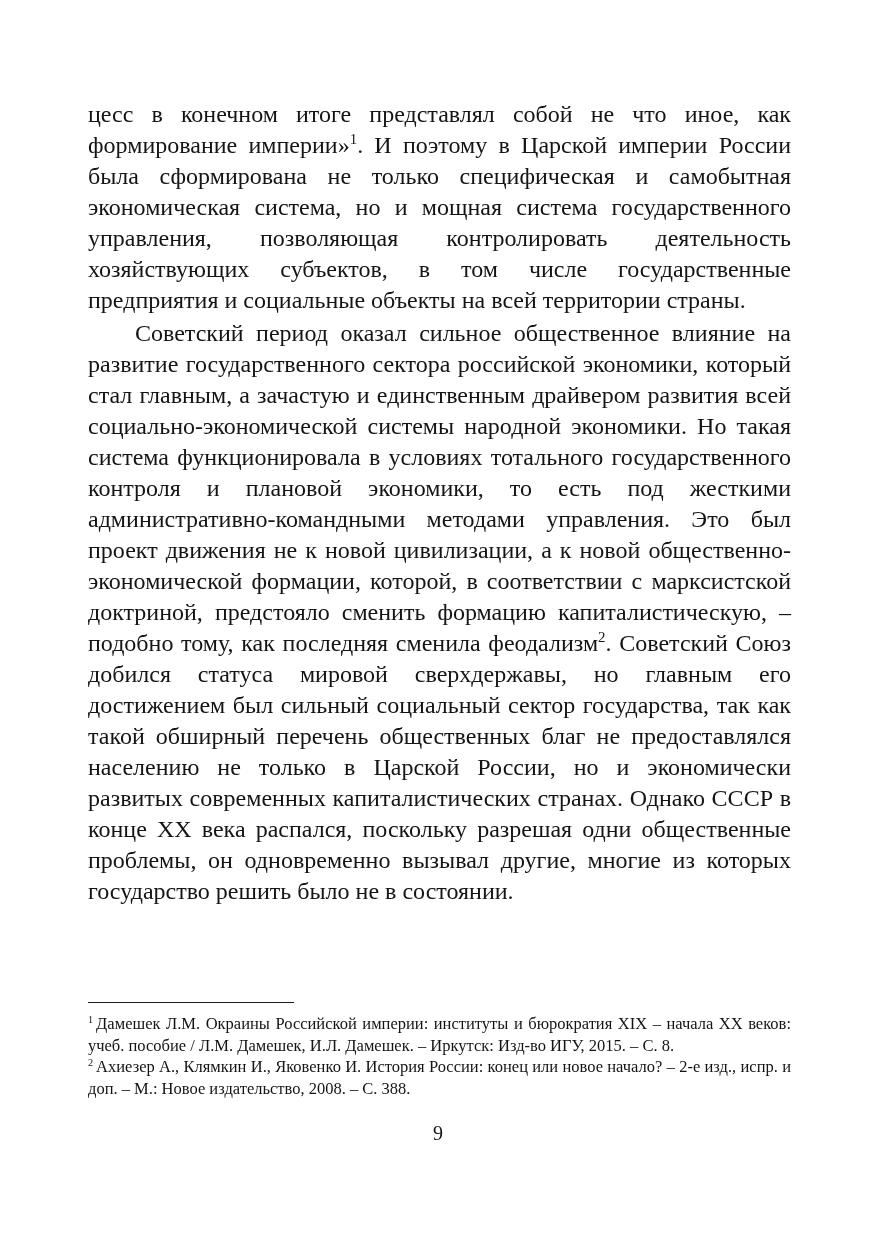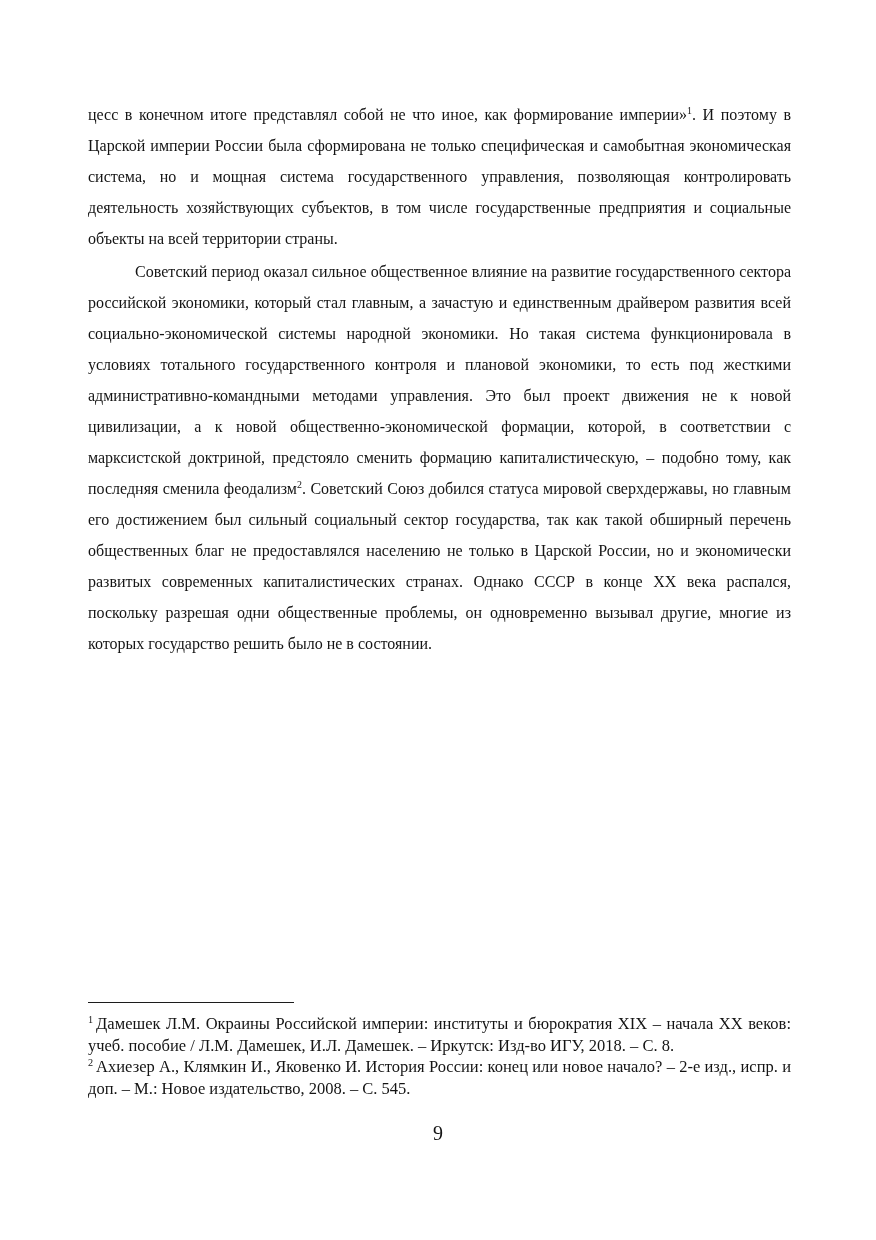--- a/index.html
+++ b/index.html
@@ -14,21 +14,21 @@
     background: #ffffff;
     font-family: "Liberation Serif", serif;
     color: #141414;
     overflow: hidden;
   }
   .main-text {
     position: absolute;
     left: 88px;
     top: 99px;
     width: 703px;
-    font-size: 16px;
+    font-size: 24px;
     line-height: 31px;
     text-align: justify;
   }
   .para {
     margin: 0;
     text-indent: 47px;
   }
   .para.no-indent {
     text-indent: 0;
   }
@@ -80,20 +80,20 @@
 
     <p class="para no-indent"><span>цесс в конечном итоге представлял собой не что иное, как формирование империи»</span><sup class="fnref">1</sup><span>. И поэтому в Царской империи России была сформирована не только специфическая и самобытная экономическая система, но и мощная система государственного управления, позволяющая контролировать деятельность хозяйствующих субъектов, в том числе государственные предприятия и социальные объекты на всей территории страны.</span></p>
 
     <p class="para"><span>Советский период оказал сильное общественное влияние на развитие государственного сектора российской экономики, который стал главным, а зачастую и единственным драйвером развития всей социально-экономической системы народной экономики. Но такая система функционировала в условиях тотального государственного контроля и плановой экономики, то есть под жесткими административно-командными методами управления. Это был проект движения не к новой цивилизации, а к новой общественно-экономической формации, которой, в соответствии с марксистской доктриной, предстояло сменить формацию капиталистическую, – подобно тому, как последняя сменила феодализм</span><sup class="fnref">2</sup><span>. Советский Союз добился статуса мировой сверхдержавы, но главным его достижением был сильный социальный сектор государства, так как такой обширный перечень общественных благ не предоставлялся населению не только в Царской России, но и экономически развитых современных капиталистических странах. Однако СССР в конце XX века распался, поскольку разрешая одни общественные проблемы, он одновременно вызывал другие, многие из которых государство решить было не в состоянии.</span></p>
 
   </div>
 
   <div class="footnote-area">
     <div class="footnote-rule"></div>
 
-    <p class="footnote"><sup class="fnref">1</sup><span>Дамешек Л.М. Окраины Российской империи: институты и бюрократия XIX – начала XX веков: учеб. пособие / Л.М. Дамешек, И.Л. Дамешек. – Иркутск: Изд-во ИГУ, 2018. – С. 8.</span></p>
+    <p class="footnote"><sup class="fnref">1</sup><span>Дамешек Л.М. Окраины Российской империи: институты и бюрократия XIX – начала XX веков: учеб. пособие / Л.М. Дамешек, И.Л. Дамешек. – Иркутск: Изд-во ИГУ, 2015. – С. 8.</span></p>
 
-    <p class="footnote"><sup class="fnref">2</sup><span>Ахиезер А., Клямкин И., Яковенко И. История России: конец или новое начало? – 2-е изд., испр. и доп. – М.: Новое издательство, 2008. – С. 545.</span></p>
+    <p class="footnote"><sup class="fnref">2</sup><span>Ахиезер А., Клямкин И., Яковенко И. История России: конец или новое начало? – 2-е изд., испр. и доп. – М.: Новое издательство, 2008. – С. 388.</span></p>
   </div>
 
   <div class="page-number">9</div>
 
 </div>
 
 </body></html>

